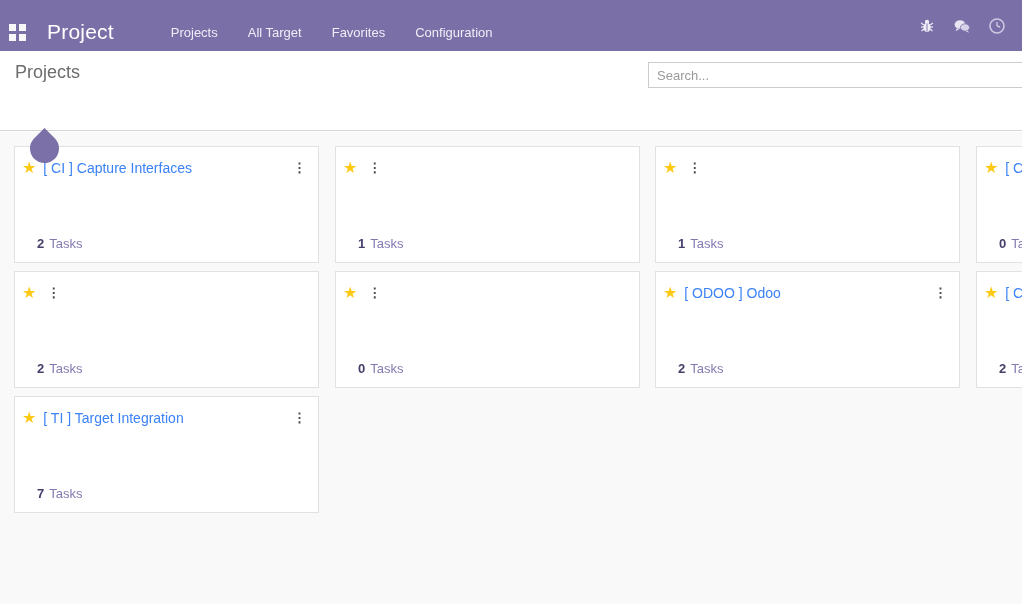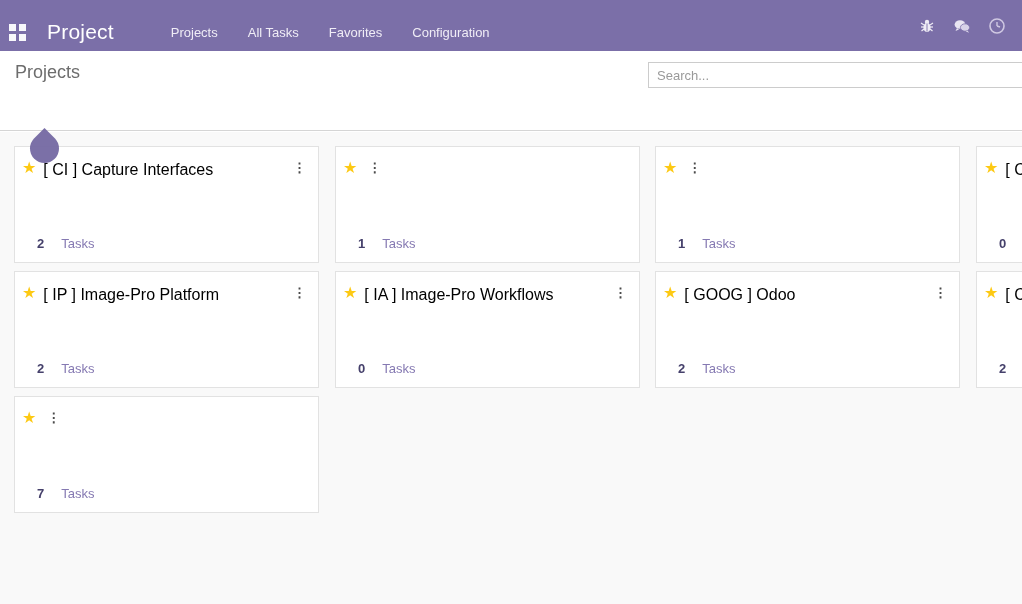--- a/index.html
+++ b/index.html
@@ -87,32 +87,32 @@
   }
   .r1 { top: 14px; } .r2 { top: 139px; } .r3 { top: 264px; }
   .c1 { left: 14px; } .c2 { left: 335px; } .c3 { left: 655px; } .c4 { left: 976px; }
   .kcard-head {
     display: flex; align-items: flex-start; padding: 13px 8px 0 7px;
   }
   .kstar {
     color: #fdc913; font-size: 16px; line-height: 1; margin-right: 7px; cursor: pointer;
   }
   .ktitle {
-    font-size: 16px; color: #000000; flex: 1 1 auto; line-height: 1.25;
+    font-size: 14px; color: #3b82f6; flex: 1 1 auto; line-height: 1.25;
     overflow: hidden; white-space: nowrap;
   }
   .kebab {
     color: #4a4a4a; font-size: 13px; font-weight: 700; line-height: 1;
     padding: 1px 4px; cursor: pointer; letter-spacing: 0;
   }
   .kfoot {
     position: absolute; left: 22px; bottom: 11px; font-size: 13px; cursor: pointer;
   }
   .kcount { font-weight: 700; color: #45406b; }
-  .klabel { color: #8579b2; margin-left: 17px; }
+  .klabel { color: #8579b2; margin-left: 5px; }
 
   
   .droplet {
     position: absolute; left: 30px; top: 134px; width: 29px; height: 29px;
     background: rgba(116, 104, 162, 0.95);
     border-radius: 0 50% 50% 50%;
     transform: rotate(45deg);
     z-index: 10; pointer-events: none;
   }
 </style>
@@ -122,21 +122,21 @@
 <div class="topbar">
   <div class="apps-icon">
     <span></span>
       <span></span>
       <span></span>
       <span></span>
   </div>
   <div class="brand">Project</div>
   <div class="topnav">
     <span class="nav-item">Projects</span>
-    <span class="nav-item">All Tasks</span>
+    <span class="nav-item">All Target</span>
     <span class="nav-item">Favorites</span>
     <span class="nav-item">Configuration</span>
   </div>
   <div class="top-icons">
     <svg class="ticon" viewBox="0 0 18 18">
       <g stroke="#efecf6" stroke-width="1.2" fill="none">
         <line x1="3" y1="6" x2="6" y2="8"></line>
           <line x1="3" y1="10" x2="6" y2="10"></line>
           <line x1="3.5" y1="14" x2="6" y2="12"></line>
         <line x1="15" y1="6" x2="12" y2="8"></line>
@@ -232,63 +232,62 @@
       <span class="ktitle">[ C</span>
     </div>
     <div class="kfoot">
       <span class="kcount">0</span><span class="klabel">Ta</span>
     </div>
   </div>
 
   <div class="kcard r2 c1">
     <div class="kcard-head">
       <span class="kstar">★</span>
-      <span class="ktitle">[ IP ] Image-Pro Platform</span>
       <span class="kebab">⋮</span>
     </div>
     <div class="kfoot">
       <span class="kcount">2</span><span class="klabel">Tasks</span>
     </div>
   </div>
 
   <div class="kcard r2 c2">
     <div class="kcard-head">
       <span class="kstar">★</span>
-      <span class="ktitle">[ IA ] Image-Pro Workflows</span>
       <span class="kebab">⋮</span>
     </div>
     <div class="kfoot">
       <span class="kcount">0</span><span class="klabel">Tasks</span>
     </div>
   </div>
 
   <div class="kcard r2 c3">
     <div class="kcard-head">
       <span class="kstar">★</span>
-      <span class="ktitle">[ GOOG ] Odoo</span>
+      <span class="ktitle">[ ODOO ] Odoo</span>
       <span class="kebab">⋮</span>
     </div>
     <div class="kfoot">
       <span class="kcount">2</span><span class="klabel">Tasks</span>
     </div>
   </div>
 
   <div class="kcard r2 c4">
     <div class="kcard-head">
       <span class="kstar">★</span>
       <span class="ktitle">[ C</span>
     </div>
     <div class="kfoot">
       <span class="kcount">2</span><span class="klabel">Ta</span>
     </div>
   </div>
 
   <div class="kcard r3 c1">
     <div class="kcard-head">
       <span class="kstar">★</span>
+      <span class="ktitle">[ TI ] Target Integration</span>
       <span class="kebab">⋮</span>
     </div>
     <div class="kfoot">
       <span class="kcount">7</span><span class="klabel">Tasks</span>
     </div>
   </div>
 
 </div>
 
 <div class="droplet"></div>

